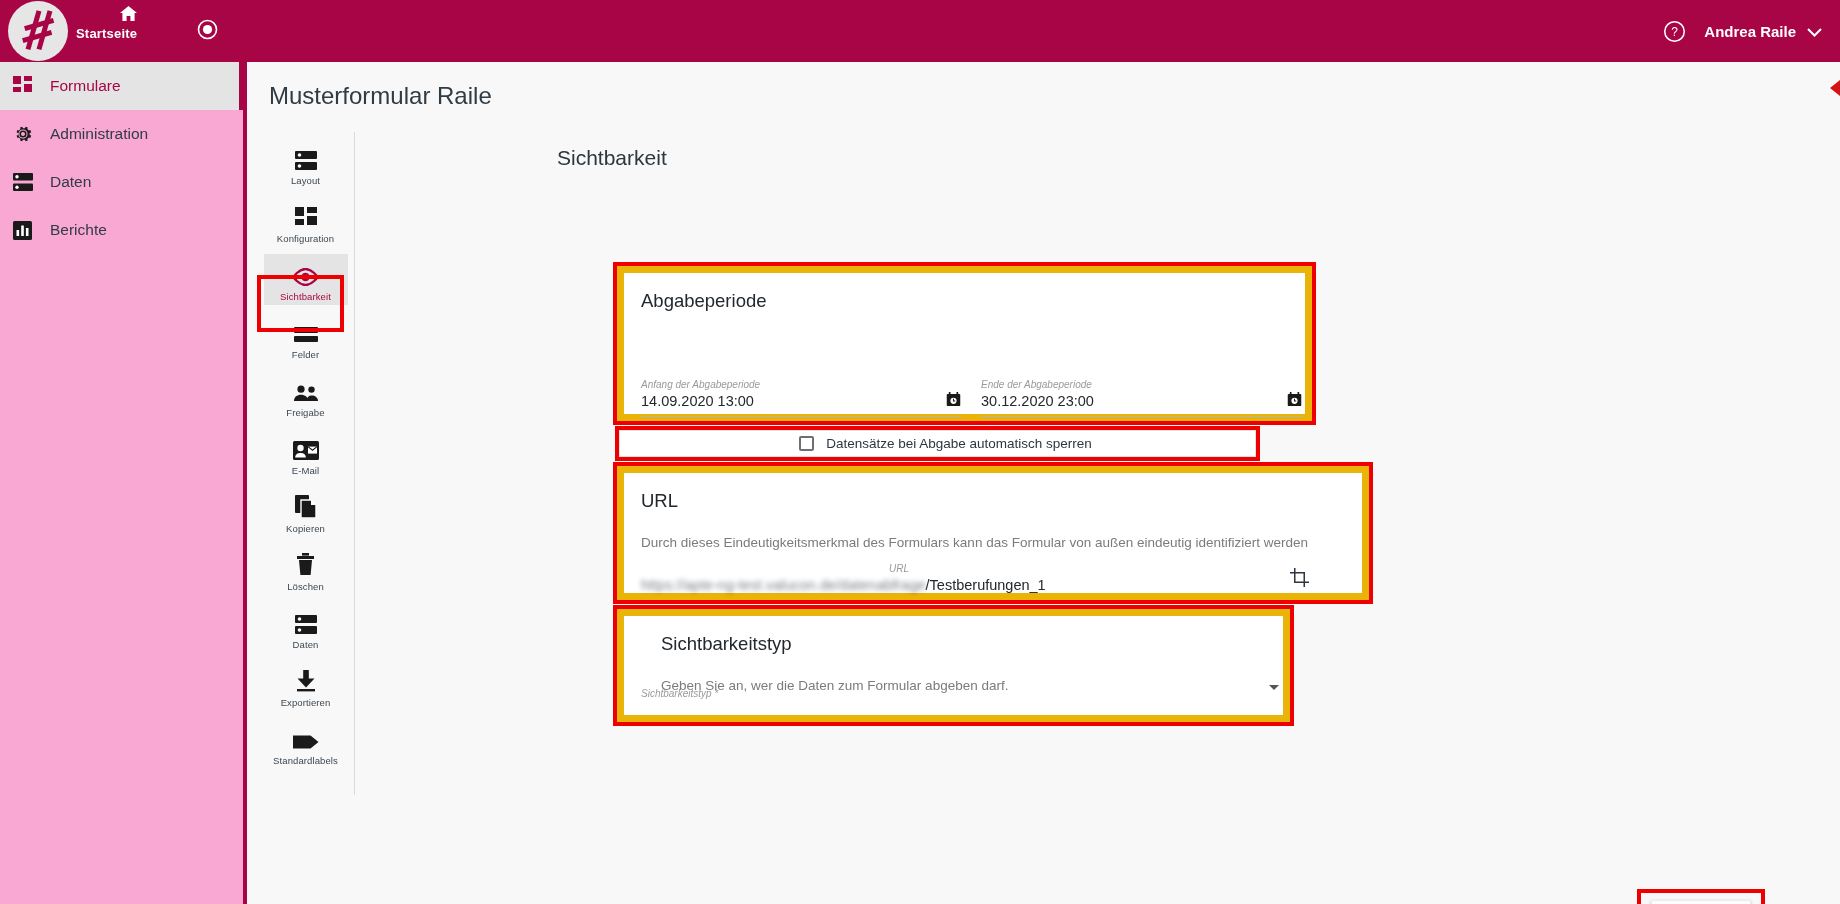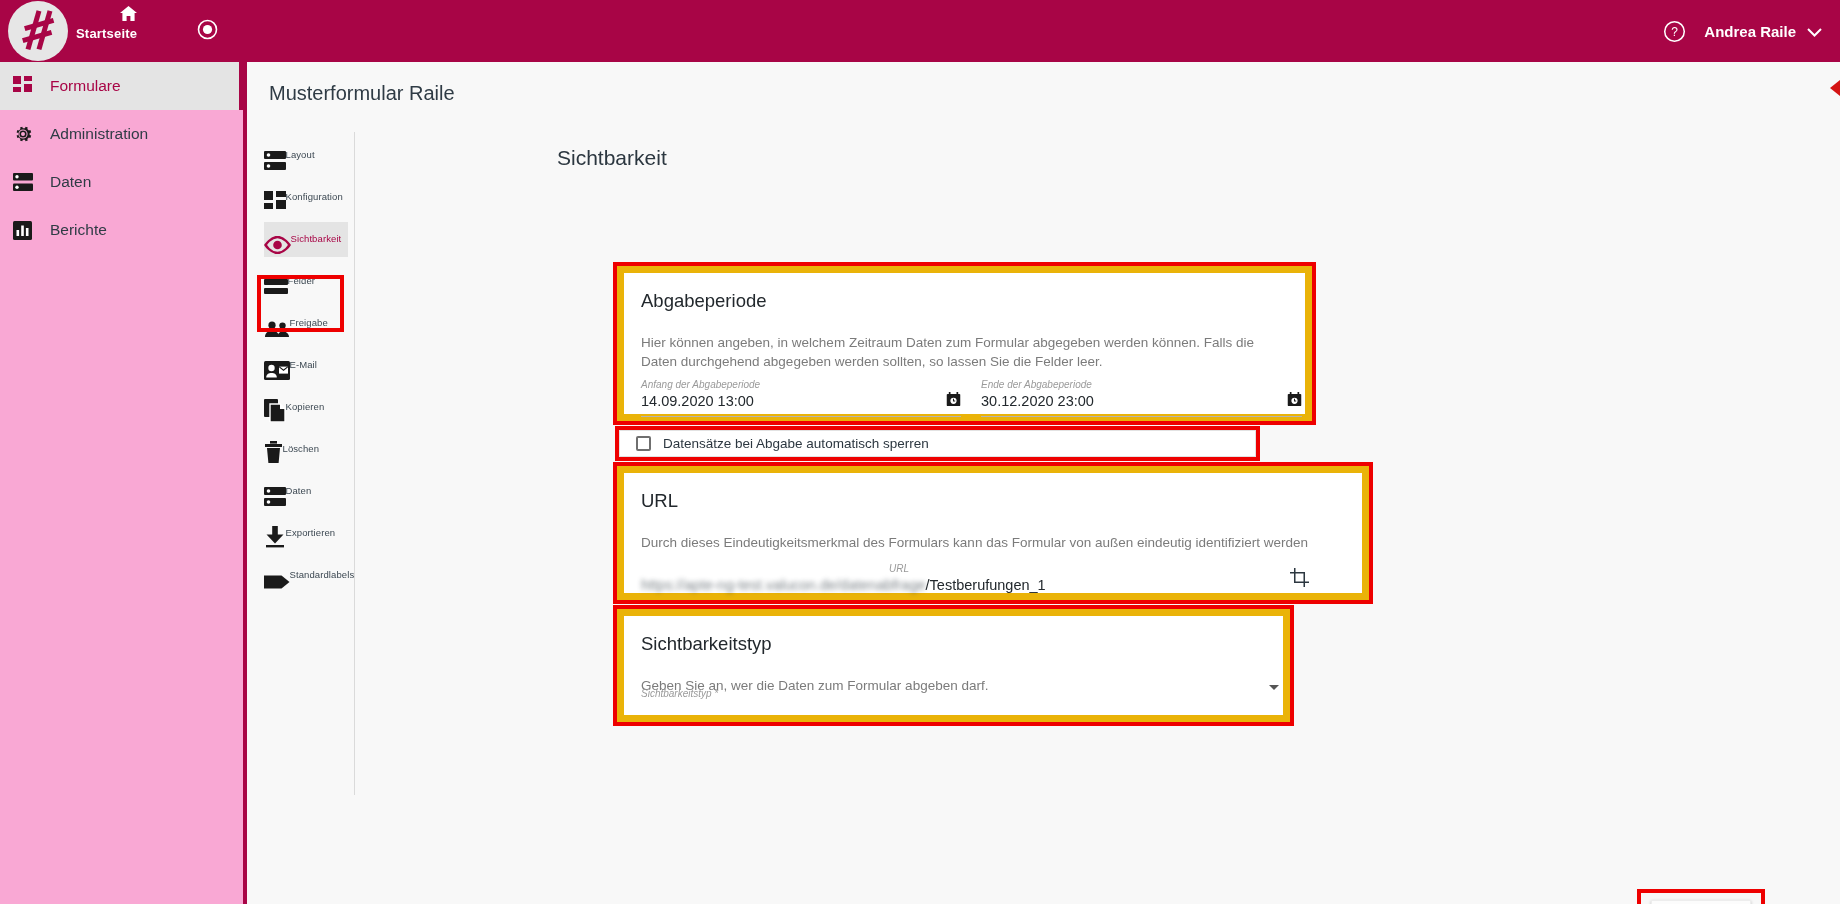--- a/index.html
+++ b/index.html
@@ -64,41 +64,41 @@
   
   .content {
     position: absolute; left: 243px; top: 62px; width: 1597px; height: 842px;
     background: #f8f8f8;
     border-left: 4px solid #a80546;
   }
   .content-inner { position: absolute; left: 0; top: 0; right: 0; bottom: 0; }
 
   .page-title {
     position: absolute; left: 22px; top: 20px;
-    font-size: 20px; color: #2f3b45; font-weight: normal;
+    font-size: 24px; color: #2f3b45; font-weight: normal;
   }
 
   
   .edge-marker {
     position: absolute; right: 0; top: 18px;
     width: 0; height: 0;
     border-top: 8px solid transparent;
     border-bottom: 8px solid transparent;
     border-right: 10px solid #d41414;
   }
 
   
   .rail {
     position: absolute; left: 10px; top: 70px; width: 98px;
     border-right: 1px solid #dadada; height: 663px;
     padding-top: 6px;
   }
   .rail-item {
     width: 84px; margin: 0 auto 7px auto;
-    display: flex; 
+    display: flex; flex-direction: column; align-items: center;
     padding: 6px 0 3px 0;
   }
   .rail-item .r-ico { height: 26px; display: flex; align-items: flex-end; justify-content: center; }
   .rail-item .r-lbl { font-size: 9.5px; color: #3c4852; margin-top: 5px; letter-spacing: .1px; }
   .rail-item.active { background: #e4e4e4; }
   .rail-item.active .r-lbl { color: #a80546; }
 
   .rail-highlight {
     position: absolute; left: 10px; top: 213px; width: 87px; height: 57px;
     border: 4px solid #ee0000; z-index: 6; pointer-events: none;
@@ -425,21 +425,20 @@
       </div>
 
       <div class="rail-highlight"></div>
 
       <div class="panel">
 
         <div class="panel-title">Sichtbarkeit</div>
 
         <div class="card" style="left:272px; top:134px; width:695px; height:155px;">
           <h3>Abgabeperiode</h3>
-          <p class="desc">Hier können angeben, in welchem Zeitraum Daten zum Formular abgegeben werden können. Falls die Daten durchgehend abgegeben werden sollten, so lassen Sie die Felder leer.</p>
 
           <div class="field" style="left:17px; top:106px; width:320px;">
             <span class="flab">Anfang der Abgabeperiode</span>
             <span class="fval">14.09.2020 13:00</span>
             <span class="fld-icon">
               <svg width="15" height="15" viewBox="0 0 16 16">
                 <rect x="0.8" y="2" width="14.4" height="13" rx="1" fill="#1a1a1a"></rect>
                 <rect x="3" y="0" width="1.8" height="3.4" fill="#1a1a1a"></rect>
                 <rect x="11.2" y="0" width="1.8" height="3.4" fill="#1a1a1a"></rect>
                 <circle cx="8" cy="9.4" r="3.3" fill="#ffffff"></circle>
@@ -457,21 +456,21 @@
                 <rect x="3" y="0" width="1.8" height="3.4" fill="#1a1a1a"></rect>
                 <rect x="11.2" y="0" width="1.8" height="3.4" fill="#1a1a1a"></rect>
                 <circle cx="8" cy="9.4" r="3.3" fill="#ffffff"></circle>
                 <path d="M8 7.3v2.2h1.8" fill="none" stroke="#1a1a1a" stroke-width="1.1"></path>
               </svg>
             </span>
           </div>
         </div>
         <div class="outline" style="left:268px; top:130px; width:703px; height:163px;"></div>
 
-        <div class="cbrow" style="left:274px; top:298px; width:637px; height:27px;">
+        <div class="cbrow" style="left:274px; top:298px; width:637px; height:27px;justify-content:center;">
           <span class="cbox"></span>
           <span class="cblabel">Datensätze bei Abgabe automatisch sperren</span>
         </div>
         <div class="outline" style="left:270px; top:294px; width:645px; height:35px;"></div>
 
         <div class="card" style="left:272px; top:334px; width:752px; height:134px;">
           <h3>URL</h3>
           <p class="desc">Durch dieses Eindeutigkeitsmerkmal des Formulars kann das Formular von außen eindeutig identifiziert werden</p>
 
           <div class="field" style="left:17px; top:90px; width:668px;">
@@ -482,21 +481,21 @@
             <span class="fld-icon" style="bottom:10px;">
               <svg width="19" height="19" viewBox="0 0 20 20">
                 <path d="M5 0v15h15" fill="none" stroke="#2c3740" stroke-width="1.6"></path>
                 <path d="M0 5h15v15" fill="none" stroke="#2c3740" stroke-width="1.6"></path>
               </svg>
             </span>
           </div>
         </div>
         <div class="outline" style="left:268px; top:330px; width:760px; height:142px;"></div>
 
-        <div class="card" style="left:272px; top:477px; width:673px; height:113px;">
+        <div class="card" style="left:272px; top:477px; width:673px; height:113px;padding-left:20px;">
           <h3>Sichtbarkeitstyp</h3>
           <p class="desc">Geben Sie an, wer die Daten zum Formular abgeben darf.</p>
 
           <div class="field" style="left:17px; top:72px; width:640px;">
             <span class="flab">Sichtbarkeitstyp *</span>
             <span class="sel-arrow"></span>
           </div>
         </div>
         <div class="outline" style="left:268px; top:473px; width:681px; height:121px;"></div>
 

